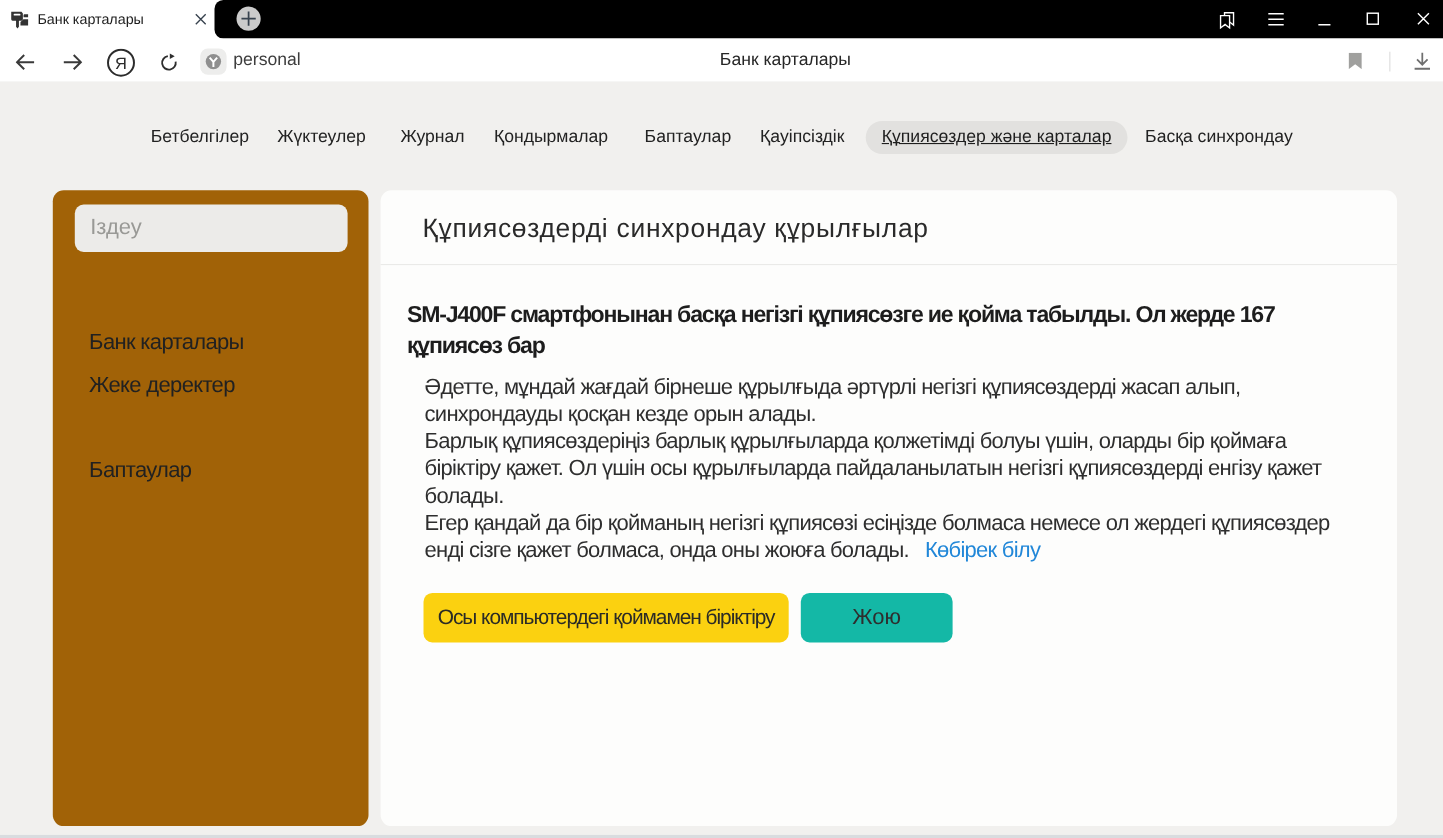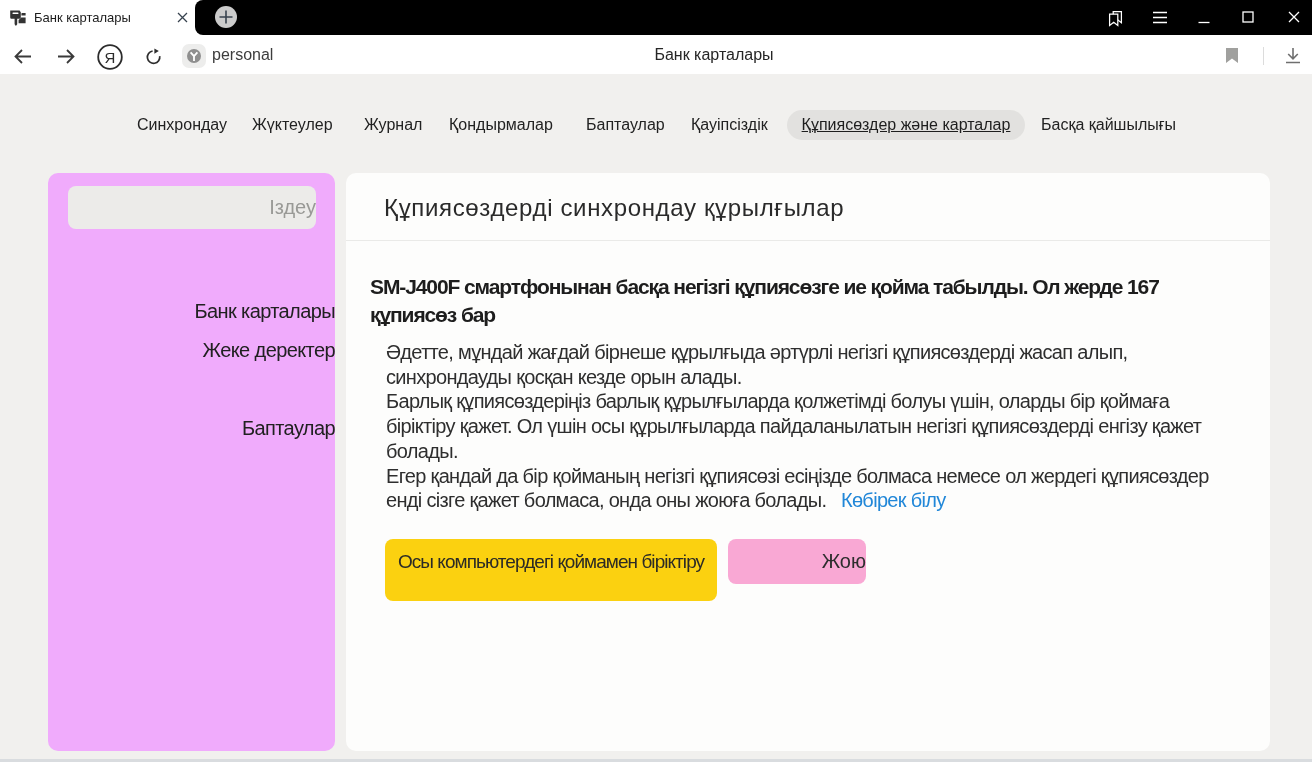--- a/index.html
+++ b/index.html
@@ -22,34 +22,34 @@
 
 
 #page { left:0; top:74px; width:1312px; height:685px; background:#f1f0ee; }
 #bottomstrip { left:0; top:759px; width:1312px; height:3px; background:#d9dcdf; }
 
 
 .nav { position:absolute; top:110px; height:30px; line-height:30px; font-size:16px; color:#222; white-space:nowrap; }
 #navpill { position:absolute; left:787px; top:110px; width:238px; height:30px; line-height:30px; border-radius:15px; background:#e2e1df; text-align:center; font-size:16px; color:#1e1e1e;text-decoration:underline; }
 
 
-#sidebar { left:48px; top:173px; width:287px; height:578px; background:#f0abfc; border-radius:10px;text-align:right; }
+#sidebar { left:48px; top:173px; width:287px; height:578px; background:#a16207; border-radius:10px; }
 #searchbox { position:absolute; left:20px; top:13px; width:248px; height:43px; border-radius:8px; background:#ecebe9; color:#999996; font-size:20px; line-height:43px; padding-left:14px; }
 .sitem { position:absolute; left:0; width:287px; height:39px; line-height:39px; padding-left:33px; font-size:20px; color:#212121; white-space:nowrap; letter-spacing:-0.6px; }
 #sel { background:#e3e2e0; color:#dc372c; }
 
 
 #card { left:346px; top:173px; width:924px; height:578px; background:#fdfdfc; border-radius:10px; }
 #ctitle { position:absolute; left:38px; top:21px; font-size:24px; color:#2a2a2a; white-space:nowrap; letter-spacing:0.65px; }
 #csep { position:absolute; left:0; top:67px; width:924px; height:1px; background:#eaeae8; }
 #chead { position:absolute; left:24px; top:100px; font-size:21px; font-weight:bold; color:#1d1d1d; line-height:28px; white-space:nowrap; letter-spacing:-1.1px; }
 #cbody { position:absolute; left:40px; top:167px; font-size:20px; color:#2e2e2e; line-height:24.7px; white-space:nowrap; letter-spacing:-0.68px; }
 #cbody a { color:#2187d8; text-decoration:none; }
-#ybtn { position:absolute; left:39px; top:366px; width:332px; height:62px; border-radius:8px; background:#fbd110; font-size:19px; letter-spacing:-0.95px; color:#2b2b26; text-align:center; line-height:45px; white-space:nowrap; }
-#gbtn { position:absolute; left:382px; top:366px; width:138px; height:45px; border-radius:8px; background:#f9a8d4; font-size:20px; color:#2e2e2e; text-align:right; line-height:45px; }
+#ybtn { position:absolute; left:39px; top:366px; width:332px; height:45px; border-radius:8px; background:#fbd110; font-size:19px; letter-spacing:-0.95px; color:#2b2b26; text-align:center; line-height:45px; white-space:nowrap; }
+#gbtn { position:absolute; left:382px; top:366px; width:138px; height:45px; border-radius:8px; background:#14b8a6; font-size:20px; color:#2e2e2e; text-align:center; line-height:45px; }
 </style>
 </head>
 <body>
 <div class="abs" id="tabstrip"></div>
 <div class="abs" id="blackbar"></div>
 
 <svg class="abs" style="left:9px; top:9px;" width="17" height="18" viewBox="0 0 17 18">
   <path fill="#333" d="M1.2 1.6 L10.6 1.6 L11.8 3.2 L11.8 8.6 Q11.8 9.8 10.6 9.8 L8.2 9.8 L8.2 15.3 L6.9 17 L5.6 15.3 L5.6 9.8 L2.4 9.8 Q1.2 9.8 1.2 8.6 L1.2 3.2 Z"></path>
   <rect fill="#fff" x="3.4" y="3.4" width="6.2" height="1.7" rx="0.8"></rect>
   <path fill="#333" d="M13.0 3.9 L16.6 3.9 L16.6 6.6 L12.4 6.6 L12.4 4.6 Z"></path>
@@ -108,28 +108,28 @@
     <path fill="#a0a09e" d="M0 0 H12 V15 L6 10.4 L0 15 Z"></path>
   </svg>
 <div class="abs" style="left:1263px; top:47px; width:1px; height:18px; background:#dcdcdc;"></div>
 <svg class="abs" style="left:1285px; top:47px;" width="16" height="17" viewBox="0 0 16 17">
   <path stroke="#6f6f6f" stroke-width="1.6" fill="none" d="M8 1 V11.2 M3.2 7 L8 11.8 L12.8 7 M1 15.5 H15"></path>
 </svg>
 
 <div class="abs" id="page"></div>
 <div class="abs" id="bottomstrip"></div>
 
-<div class="nav" style="left:137px;">Синхрондау</div>
+<div class="nav" style="left:137px;">Бетбелгілер</div>
 <div class="nav" style="left:252px;">Жүктеулер</div>
 <div class="nav" style="left:364px;">Журнал</div>
 <div class="nav" style="left:449px;">Қондырмалар</div>
 <div class="nav" style="left:586px;">Баптаулар</div>
 <div class="nav" style="left:691px;">Қауіпсіздік</div>
 <div id="navpill">Құпиясөздер және карталар</div>
-<div class="nav" style="left:1041px;">Басқа қайшылығы</div>
+<div class="nav" style="left:1041px;">Басқа синхрондау</div>
 
 <div class="abs" id="sidebar">
   <div id="searchbox">Іздеу</div>
   <div class="sitem" style="top:118.5px;">Банк карталары</div>
   <div class="sitem" style="top:157.5px;">Жеке деректер</div>
   <div class="sitem" style="top:235.5px;">Баптаулар</div>
 </div>
 
 <div class="abs" id="card">
   <div id="ctitle">Құпиясөздерді синхрондау құрылғылар</div>

